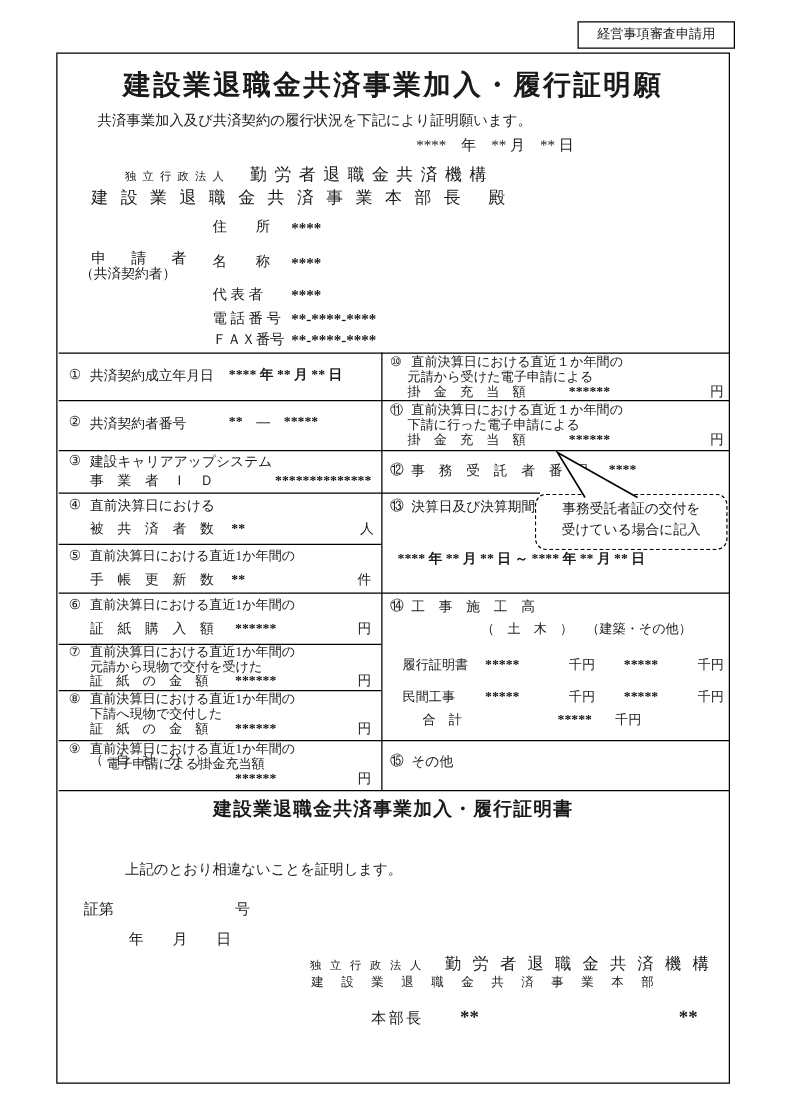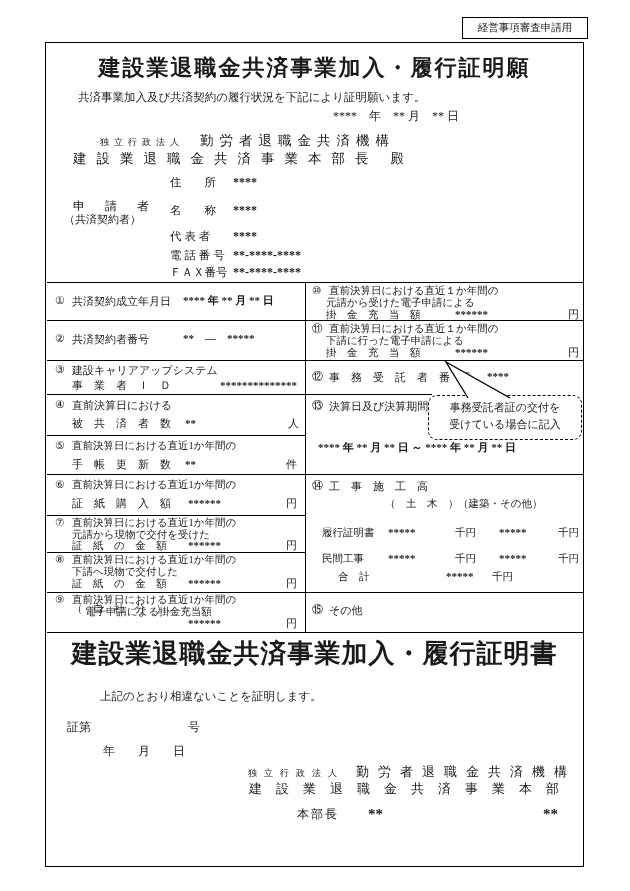--- a/index.html
+++ b/index.html
@@ -11,29 +11,29 @@
   .t{font-size:10.5px;}
   .t11{font-size:11px;}
   .t115{font-size:11.5px;}
   .t12{font-size:12px;}
   .v{font-weight:bold;font-size:11px;}
   .v12{font-weight:bold;font-size:12px;}
   .sheet{left:45px;top:42px;width:537px;height:823px;border:1.5px solid #000;background:#fff;}
   .tagbox{left:462px;top:17px;width:124px;height:20px;border:1px solid #000;
           text-align:center;line-height:20px;font-size:10.5px;}
   .title1{left:45px;top:57px;width:539px;text-align:center;font-size:22px;font-weight:bold;letter-spacing:2px;}
-  .title2{left:45px;top:641px;width:539px;text-align:center;font-size:26px;font-weight:bold;letter-spacing:1px;}
+  .title2{left:45px;top:641px;width:539px;text-align:center;font-size:15px;font-weight:bold;letter-spacing:1px;}
   .hline{position:absolute;height:1px;background:#000;}
   .vline{position:absolute;width:1px;background:#000;}
   .small-prefix{font-size:9px;letter-spacing:5px;}
   .org-big{font-size:13.5px;letter-spacing:6px;margin-left:16px;}
   .dept-big{font-size:13.5px;letter-spacing:10px;}
   .honor{font-size:13.5px;margin-left:12px;}
   .org2{font-size:13px;letter-spacing:9px;margin-left:12px;}
-  .dept2{font-size:13px;letter-spacing:14px;}
+  .dept2{font-size:10px;letter-spacing:14px;}
   .balloon{left:428px;top:395px;width:152px;height:43px;border:1.3px dashed #000;border-radius:9px;
            background:#fff;z-index:5;}
   .balloon-text{width:152px;text-align:center;font-size:11px;}
   .tail{left:438px;top:356px;z-index:6;}
 </style>
 </head>
 <body>
 
 <div class="abs tagbox">経営事項審査申請用</div>
 
@@ -146,21 +146,21 @@
 <div class="abs t11" style="left:329px;top:372px;">事　務　受　託　者　番　号</div>
 <div class="abs v" style="left:487px;top:371px;">****</div>
 
 <div class="abs t11" style="left:312px;top:400px;">⑬</div>
 <div class="abs t11" style="left:329px;top:401px;">決算日及び決算期間</div>
 <div class="abs v" style="left:318px;top:442px;">**** 年 ** 月 ** 日 ～ **** 年 ** 月 ** 日</div>
 
 <div class="abs t11" style="left:312px;top:480px;">⑭</div>
 <div class="abs t11" style="left:329px;top:481px;">工　事　施　工　高</div>
 <div class="abs t" style="left:385px;top:499px;">（　土　木　）</div>
-<div class="abs t" style="left:458px;top:499px;">（建築・その他）</div>
+<div class="abs t" style="left:469px;top:499px;">（建築・その他）</div>
 
 <div class="abs t" style="left:322px;top:528px;">履行証明書</div>
 <div class="abs v" style="left:388px;top:527px;">*****</div>
 <div class="abs t" style="left:455px;top:528px;">千円</div>
 <div class="abs v" style="left:499px;top:527px;">*****</div>
 <div class="abs t" style="left:558px;top:528px;">千円</div>
 
 <div class="abs t" style="left:322px;top:554px;">民間工事</div>
 <div class="abs v" style="left:388px;top:553px;">*****</div>
 <div class="abs t" style="left:455px;top:554px;">千円</div>

